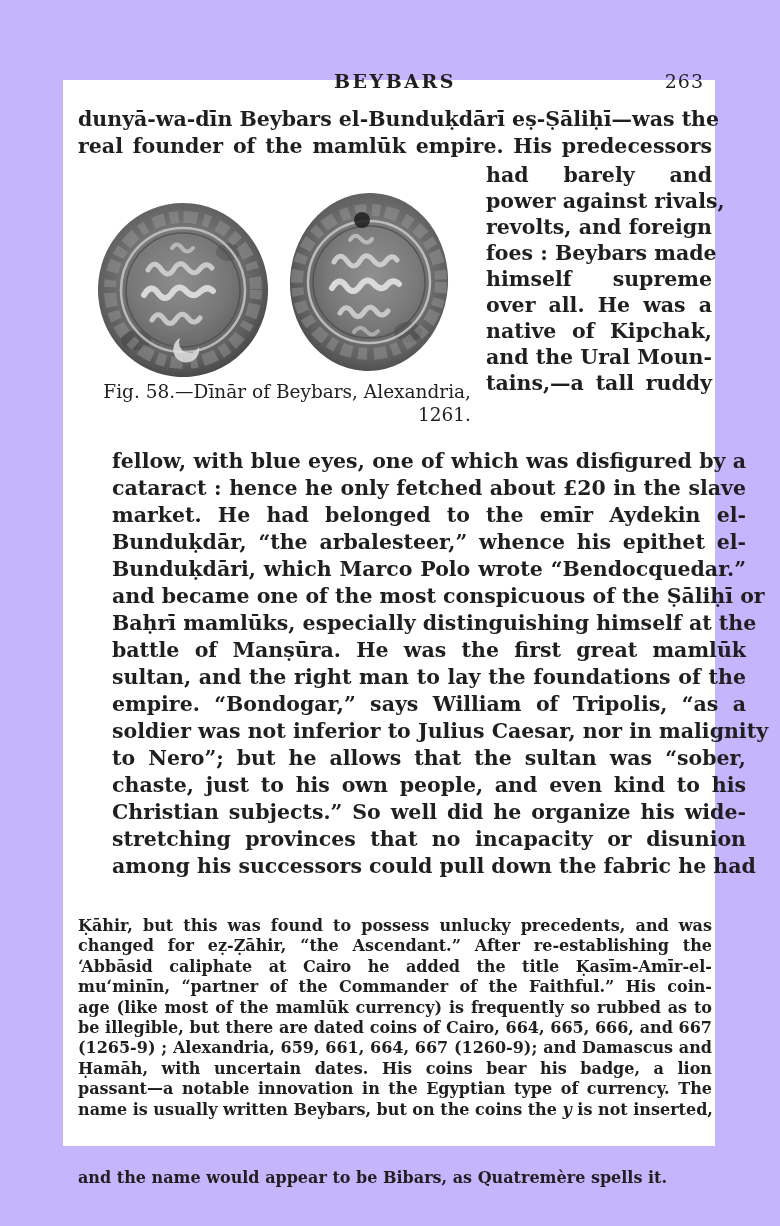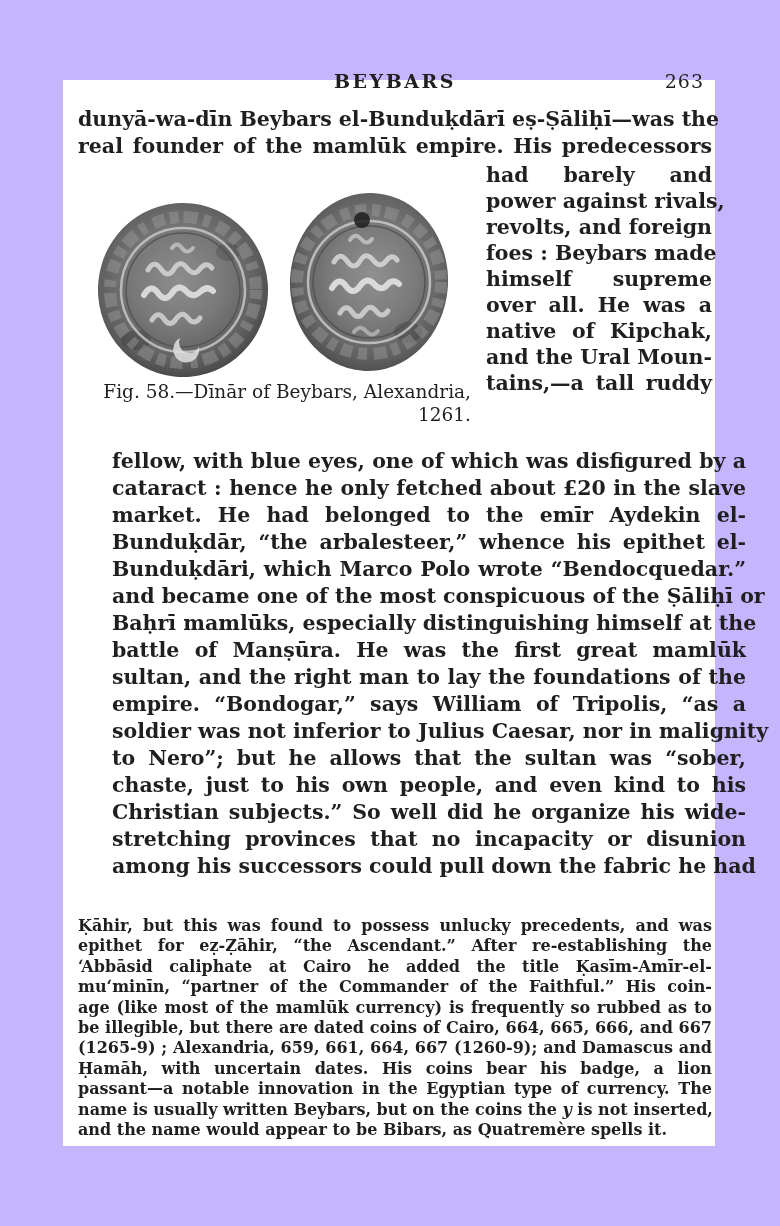--- a/index.html
+++ b/index.html
@@ -40,21 +40,21 @@
     white-space:nowrap;
     font-weight:bold;
   }
   .intro{left:78px;top:106px;width:634px;line-height:27px;}
   .side-col{left:486px;top:162px;width:226px;line-height:26px;}
   .body-text{left:78px;top:448px;width:634px;line-height:27px;margin-left:34px;}
   .footnote{
     left:78px;top:916px;width:634px;
     font-size:16px;line-height:20.4px;
   }
-  .footnote-lastline{text-align-last:left;}
+  .footnote-lastline{text-align-last:left;margin-top:48px;}
   .ital{font-style:italic;}
   
   .figure{position:absolute;left:0;top:0;}
   .coin{position:absolute;}
   .coin-1{left:96px;top:202px;width:174px;height:177px;}
   .coin-2{left:288px;top:192px;width:162px;height:181px;}
   .caption{
     position:absolute;left:85px;top:381px;width:386px;
     text-align:right;font-size:18.5px;line-height:22.5px;
   }
@@ -153,21 +153,21 @@
       <div class="jline">to Nero”; but he allows that the sultan was “sober,</div>
       <div class="jline">chaste, just to his own people, and even kind to his</div>
       <div class="jline">Christian subjects.”  So well did he organize his wide-</div>
       <div class="jline">stretching provinces that no incapacity or disunion</div>
       <div class="jline">among his successors could pull down the fabric he had</div>
     </div>
 
   <div class="textblock footnote">
     <div>
         <div class="jline">Ḳāhir, but this was found to possess unlucky precedents, and was</div>
-        <div class="jline">epithet for eẓ-Ẓāhir, “the Ascendant.”  After re-establishing the</div>
+        <div class="jline">changed for eẓ-Ẓāhir, “the Ascendant.”  After re-establishing the</div>
         <div class="jline">ʻAbbāsid caliphate at Cairo he added the title Ḳasīm-Amīr-el-</div>
         <div class="jline">muʻminīn, “partner of the Commander of the Faithful.”  His coin-</div>
         <div class="jline">age (like most of the mamlūk currency) is frequently so rubbed as to</div>
         <div class="jline">be illegible, but there are dated coins of Cairo, 664, 665, 666, and 667</div>
         <div class="jline">(1265-9) ; Alexandria, 659, 661, 664, 667 (1260-9); and Damascus and</div>
         <div class="jline">Ḥamāh, with uncertain dates.  His coins bear his badge, a lion</div>
         <div class="jline">passant—a notable innovation in the Egyptian type of currency.  The</div>
       </div>
     <div class="jline"><span>name is usually written Beybars, but on the coins the </span><span class="ital">y</span><span> is not inserted,</span></div>
     <div class="jline footnote-lastline">and the name would appear to be Bibars, as Quatremère spells it.</div>

